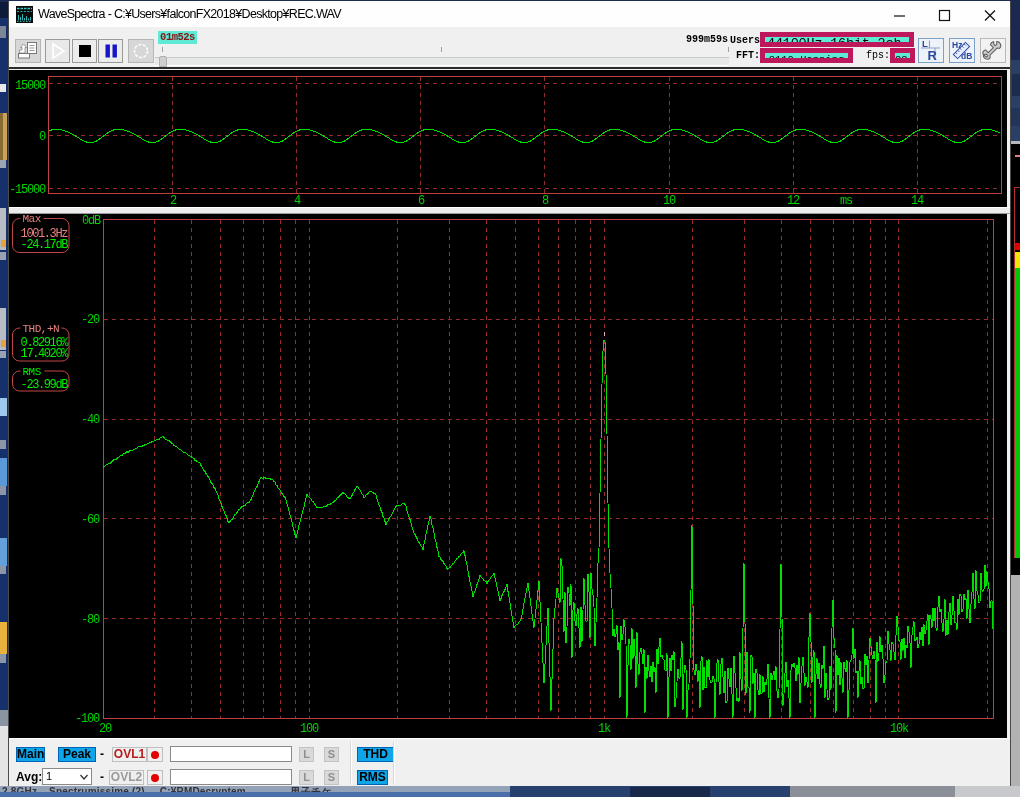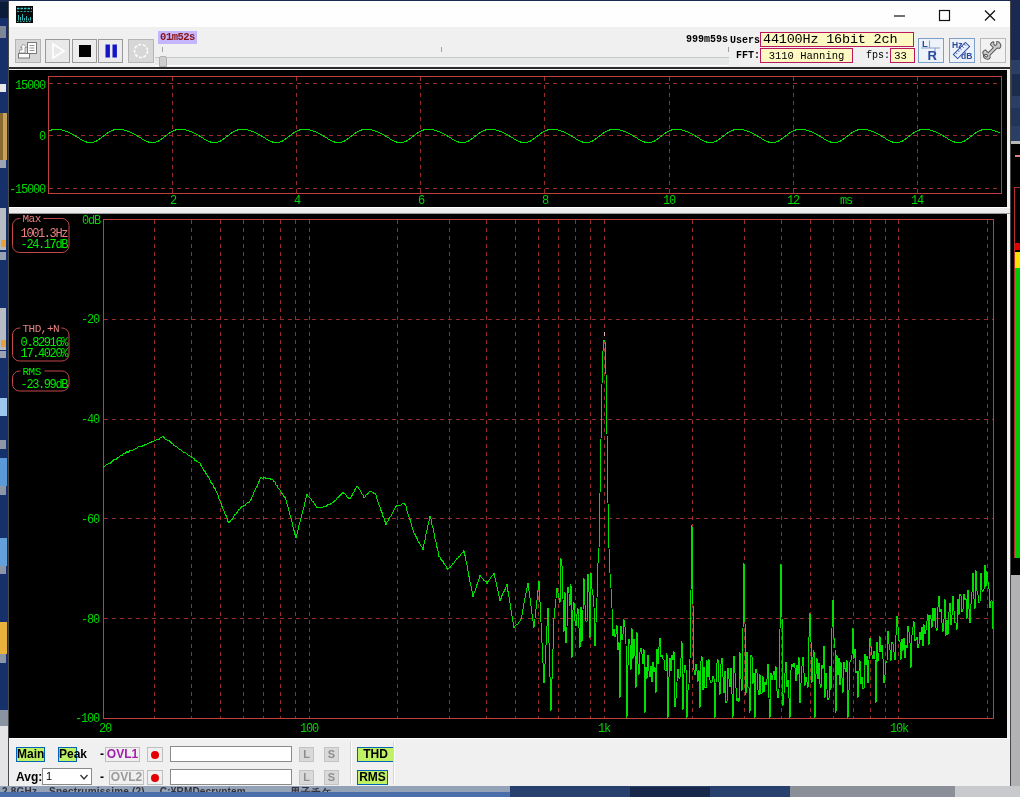--- a/index.html
+++ b/index.html
@@ -7,32 +7,32 @@
 .abs{position:absolute}
 .win{left:8px;top:1px;width:1003px;height:785px;background:#f0f0f0;
 border:1px solid #4a4a4a;border-top:none}
 .titlebar{left:0;top:0;width:1001px;height:27px;background:#fefefe}
 .title-text{left:29px;top:6px;font-size:12.5px;color:#000;white-space:nowrap;letter-spacing:-0.7px}
 svg{display:block}
 .toolbar{left:0;top:26px;width:1001px;height:42px;background:#f0f0f0;
 border-bottom:2px solid #2b2b2b}
 .tbtn{top:37.5px;width:25.5px;height:24px;border:1px solid #9a9a9a;background:#e9e9e9}
 .tbtn.dis{background:#d7d7d7;border:1px solid #b5b5b5}
-.badge{left:149px;top:30px;width:39px;height:13px;background:#c4b5fd;color:#8a1212;
+.badge{left:149px;top:30px;width:39px;height:13px;background:#5eead4;color:#8a1212;
 font-family:"Liberation Mono",monospace;font-size:10.5px;line-height:13px;font-weight:bold;letter-spacing:-0.5px;text-align:center}
 .groove{left:146px;top:56px;width:574px;height:9px;background:#e7e9e9;
 border-top:1px solid #c8c8c8;border-bottom:1px solid #fff}
 .thumb{left:149.5px;top:55px;width:8px;height:11px;background:#cfcfcf;border:1px solid #b0b0b0;border-radius:2px 2px 0 0}
 .mono{font-family:"Liberation Mono",monospace}
 .rlab{font-size:10px;color:#000;letter-spacing:0}
-.field{background:#fef9c3;border:1px solid #be185d;color:#000;white-space:nowrap;overflow:hidden}
+.field{background:#5eead4;border:5px solid #be185d;color:#000;white-space:nowrap;overflow:hidden}
 .ibtn{top:37px;width:26px;height:25px;border:1px solid #7da0c8;background:#eef3fa}
 .panel{background:#000}
 .bbtn{position:absolute;font-size:12px;font-weight:bold;color:#000;text-align:center;
-border:1px solid #0064b6;background:#bef264;height:15px;line-height:13px}
+border:1px solid #0064b6;background:#0ea5e9;height:15px;line-height:13px}
 .flatbtn{position:absolute;font-size:12px;font-weight:bold;text-align:center;
 border:1px solid #bfbfbf;background:#efefef;height:15px;line-height:13px}
 .ledbtn{position:absolute;width:16px;height:15px;border:1px solid #bfbfbf;background:#efefef}
 .led{position:absolute;left:3px;top:3px;width:8px;height:8px;background:#e40000;border-radius:50%}
 .tfield{position:absolute;width:122px;height:16px;background:#fff;border:1px solid #8a8a8a}
 .lsbtn{position:absolute;width:15px;height:15px;border:1px solid #c3c3c3;background:#d9d9d9;
 color:#8f8f8f;font-size:11px;font-weight:bold;text-align:center;line-height:13px}
 .vsep{position:absolute;width:2px;border-left:1px solid #d6d6d6;border-right:1px solid #fff}
 </style></head>
 <body>
@@ -99,20 +99,21 @@
       <line x1="2.5" y1="9" x2="2.5" y2="14.5"></line>
         <line x1="4.5" y1="11" x2="4.5" y2="14.5"></line>
       <line x1="6.5" y1="8" x2="6.5" y2="14.5"></line>
         <line x1="8.5" y1="12" x2="8.5" y2="14.5"></line>
       <line x1="10.5" y1="10" x2="10.5" y2="14.5"></line>
         <line x1="12.5" y1="12.5" x2="12.5" y2="14.5"></line>
       <line x1="14.5" y1="11" x2="14.5" y2="14.5"></line>
     </g>
     <line x1="1" y1="15.5" x2="16" y2="15.5" stroke="#2aa8a8" stroke-width="1" stroke-dasharray="1.5 1.5"></line>
   </svg>
+  <div class="abs title-text">WaveSpectra - C:¥Users¥falconFX2018¥Desktop¥REC.WAV</div>
   <svg class="abs" style="left:876px;top:0" width="123" height="27" viewBox="0 0 123 27">
     <line x1="9" y1="15" x2="20" y2="15" stroke="#111" stroke-width="1.2"></line>
     <rect x="54.5" y="9.5" width="10" height="10" fill="none" stroke="#111" stroke-width="1.2"></rect>
     <line x1="100" y1="9.5" x2="110" y2="19.5" stroke="#111" stroke-width="1.3"></line>
     <line x1="110" y1="9.5" x2="100" y2="19.5" stroke="#111" stroke-width="1.3"></line>
   </svg>
 
   <div class="abs toolbar"></div>
 
   <div class="abs tbtn dis" style="left:6px">
@@ -290,23 +291,23 @@
 <text x="67" y="356.8" class="oval" fill="#00ee00" text-anchor="end">17.4020%</text>
 <rect x="12.5" y="371" width="56.5" height="20" rx="7" ry="7" class="obox"></rect>
 <rect x="20.5" y="366" width="24" height="10" fill="#000"></rect>
 <text x="22.5" y="374.5" class="olegend" fill="#00ee00">RMS</text>
 <text x="67" y="388" class="oval" fill="#00ee00" text-anchor="end">-23.99dB</text>
     </svg>
   </div>
 
   <div class="abs" style="left:0;top:737px;width:1001px;height:48px;background:#f0f0f0;border-top:1px solid #fff">
     <div class="bbtn" style="left:7px;top:8px;width:29px">Main</div>
-    <div class="bbtn" style="left:49px;top:8px;width:19px">Peak</div>
+    <div class="bbtn" style="left:49px;top:8px;width:38px">Peak</div>
     <div class="abs" style="left:91px;top:8px;font-size:12px;font-weight:bold">-</div>
-    <div class="flatbtn" style="left:96px;top:8px;width:35px;color:#a21caf">OVL1</div>
+    <div class="flatbtn" style="left:103px;top:8px;width:35px;color:#b91c1c">OVL1</div>
     <div class="ledbtn" style="left:138px;top:8px">
         <div class="led"></div>
       </div>
     <div class="tfield" style="left:161px;top:7px"></div>
     <div class="lsbtn" style="left:290px;top:8px">L</div>
     <div class="lsbtn" style="left:315px;top:8px">S</div>
     <div class="vsep" style="left:341px;top:3px;height:42px"></div>
     <div class="bbtn" style="left:348px;top:8px;width:37px">THD</div>
     <div class="vsep" style="left:384px;top:3px;height:42px"></div>
 

